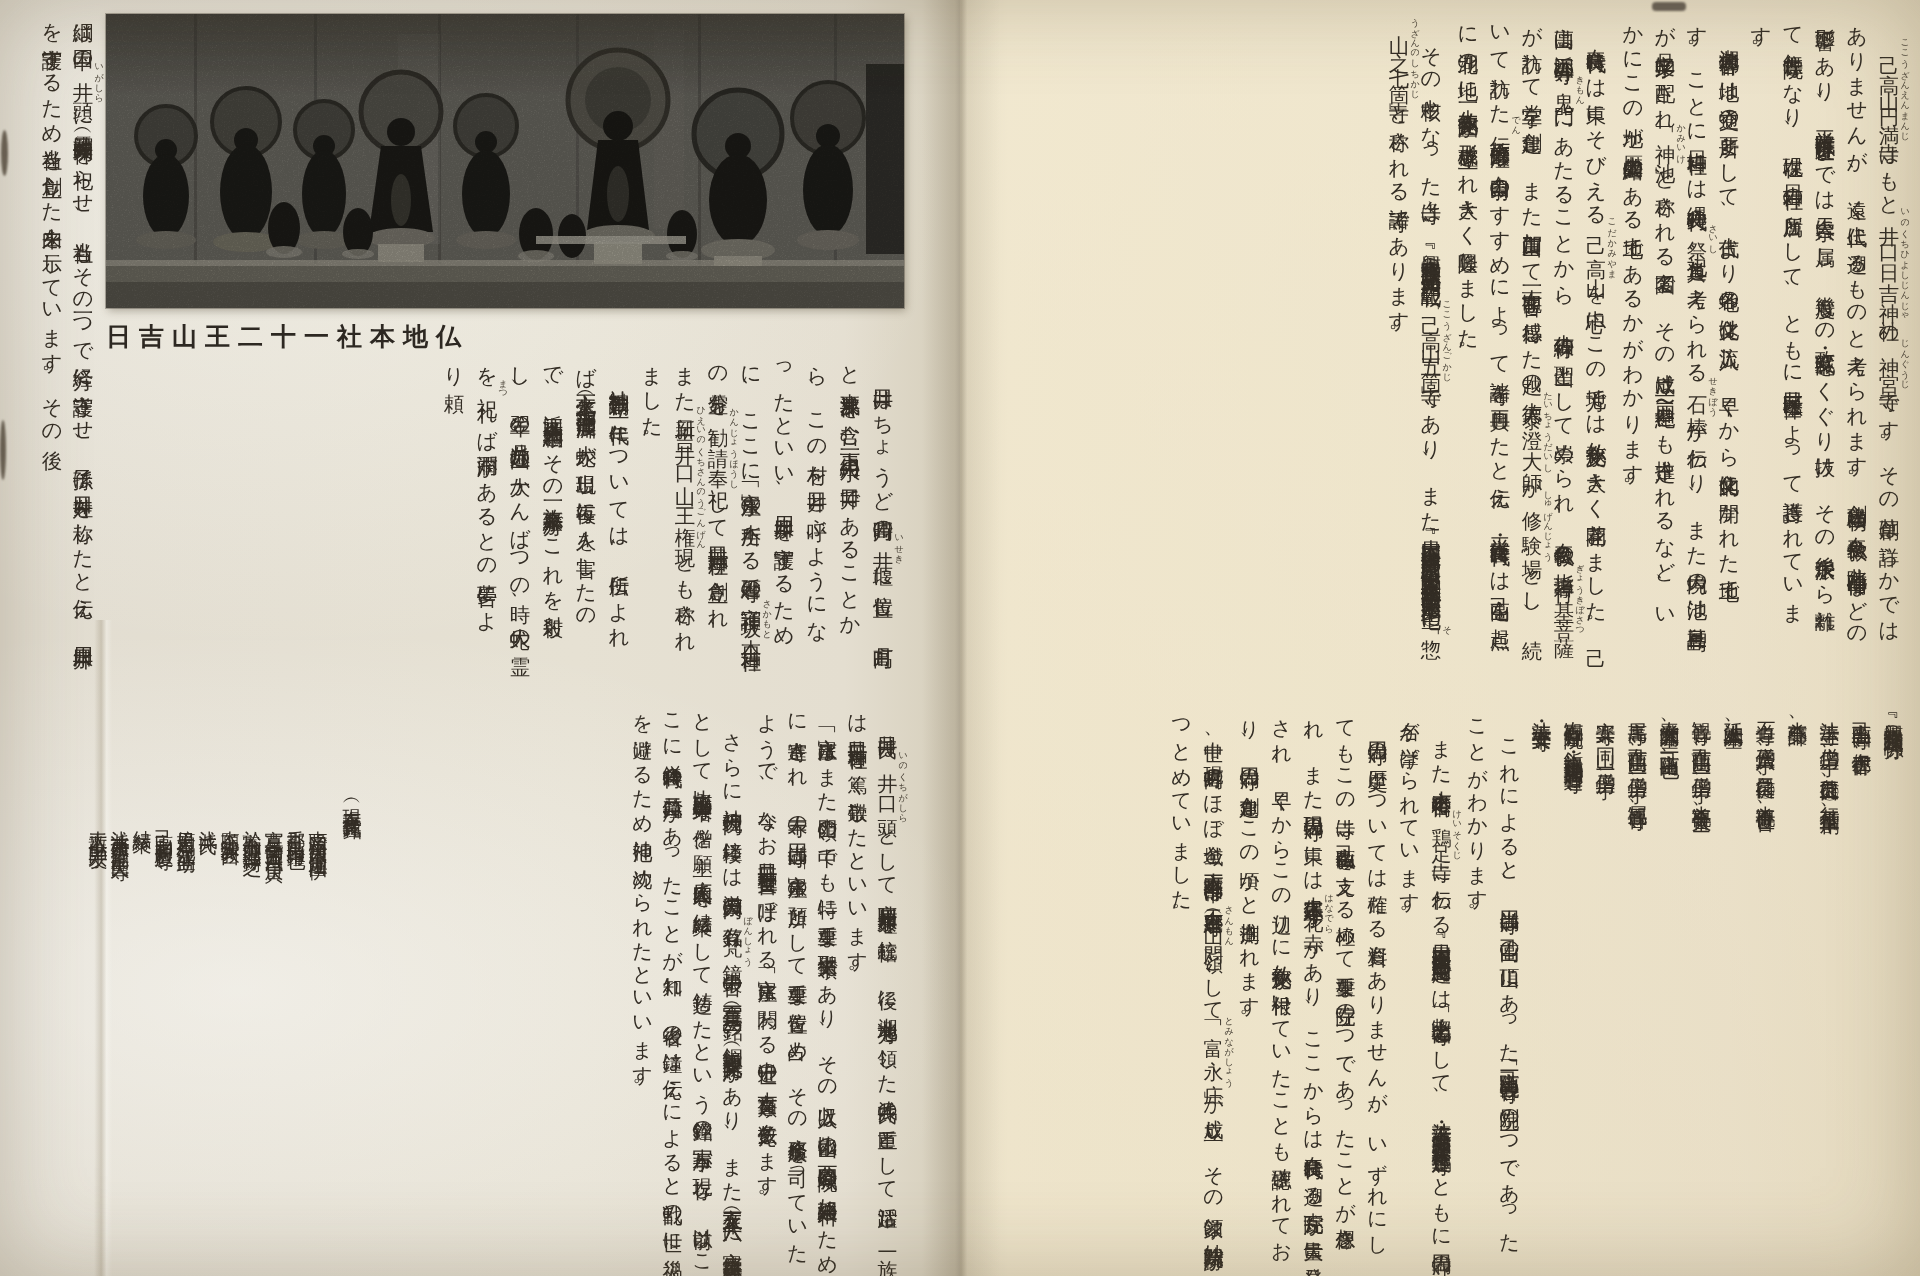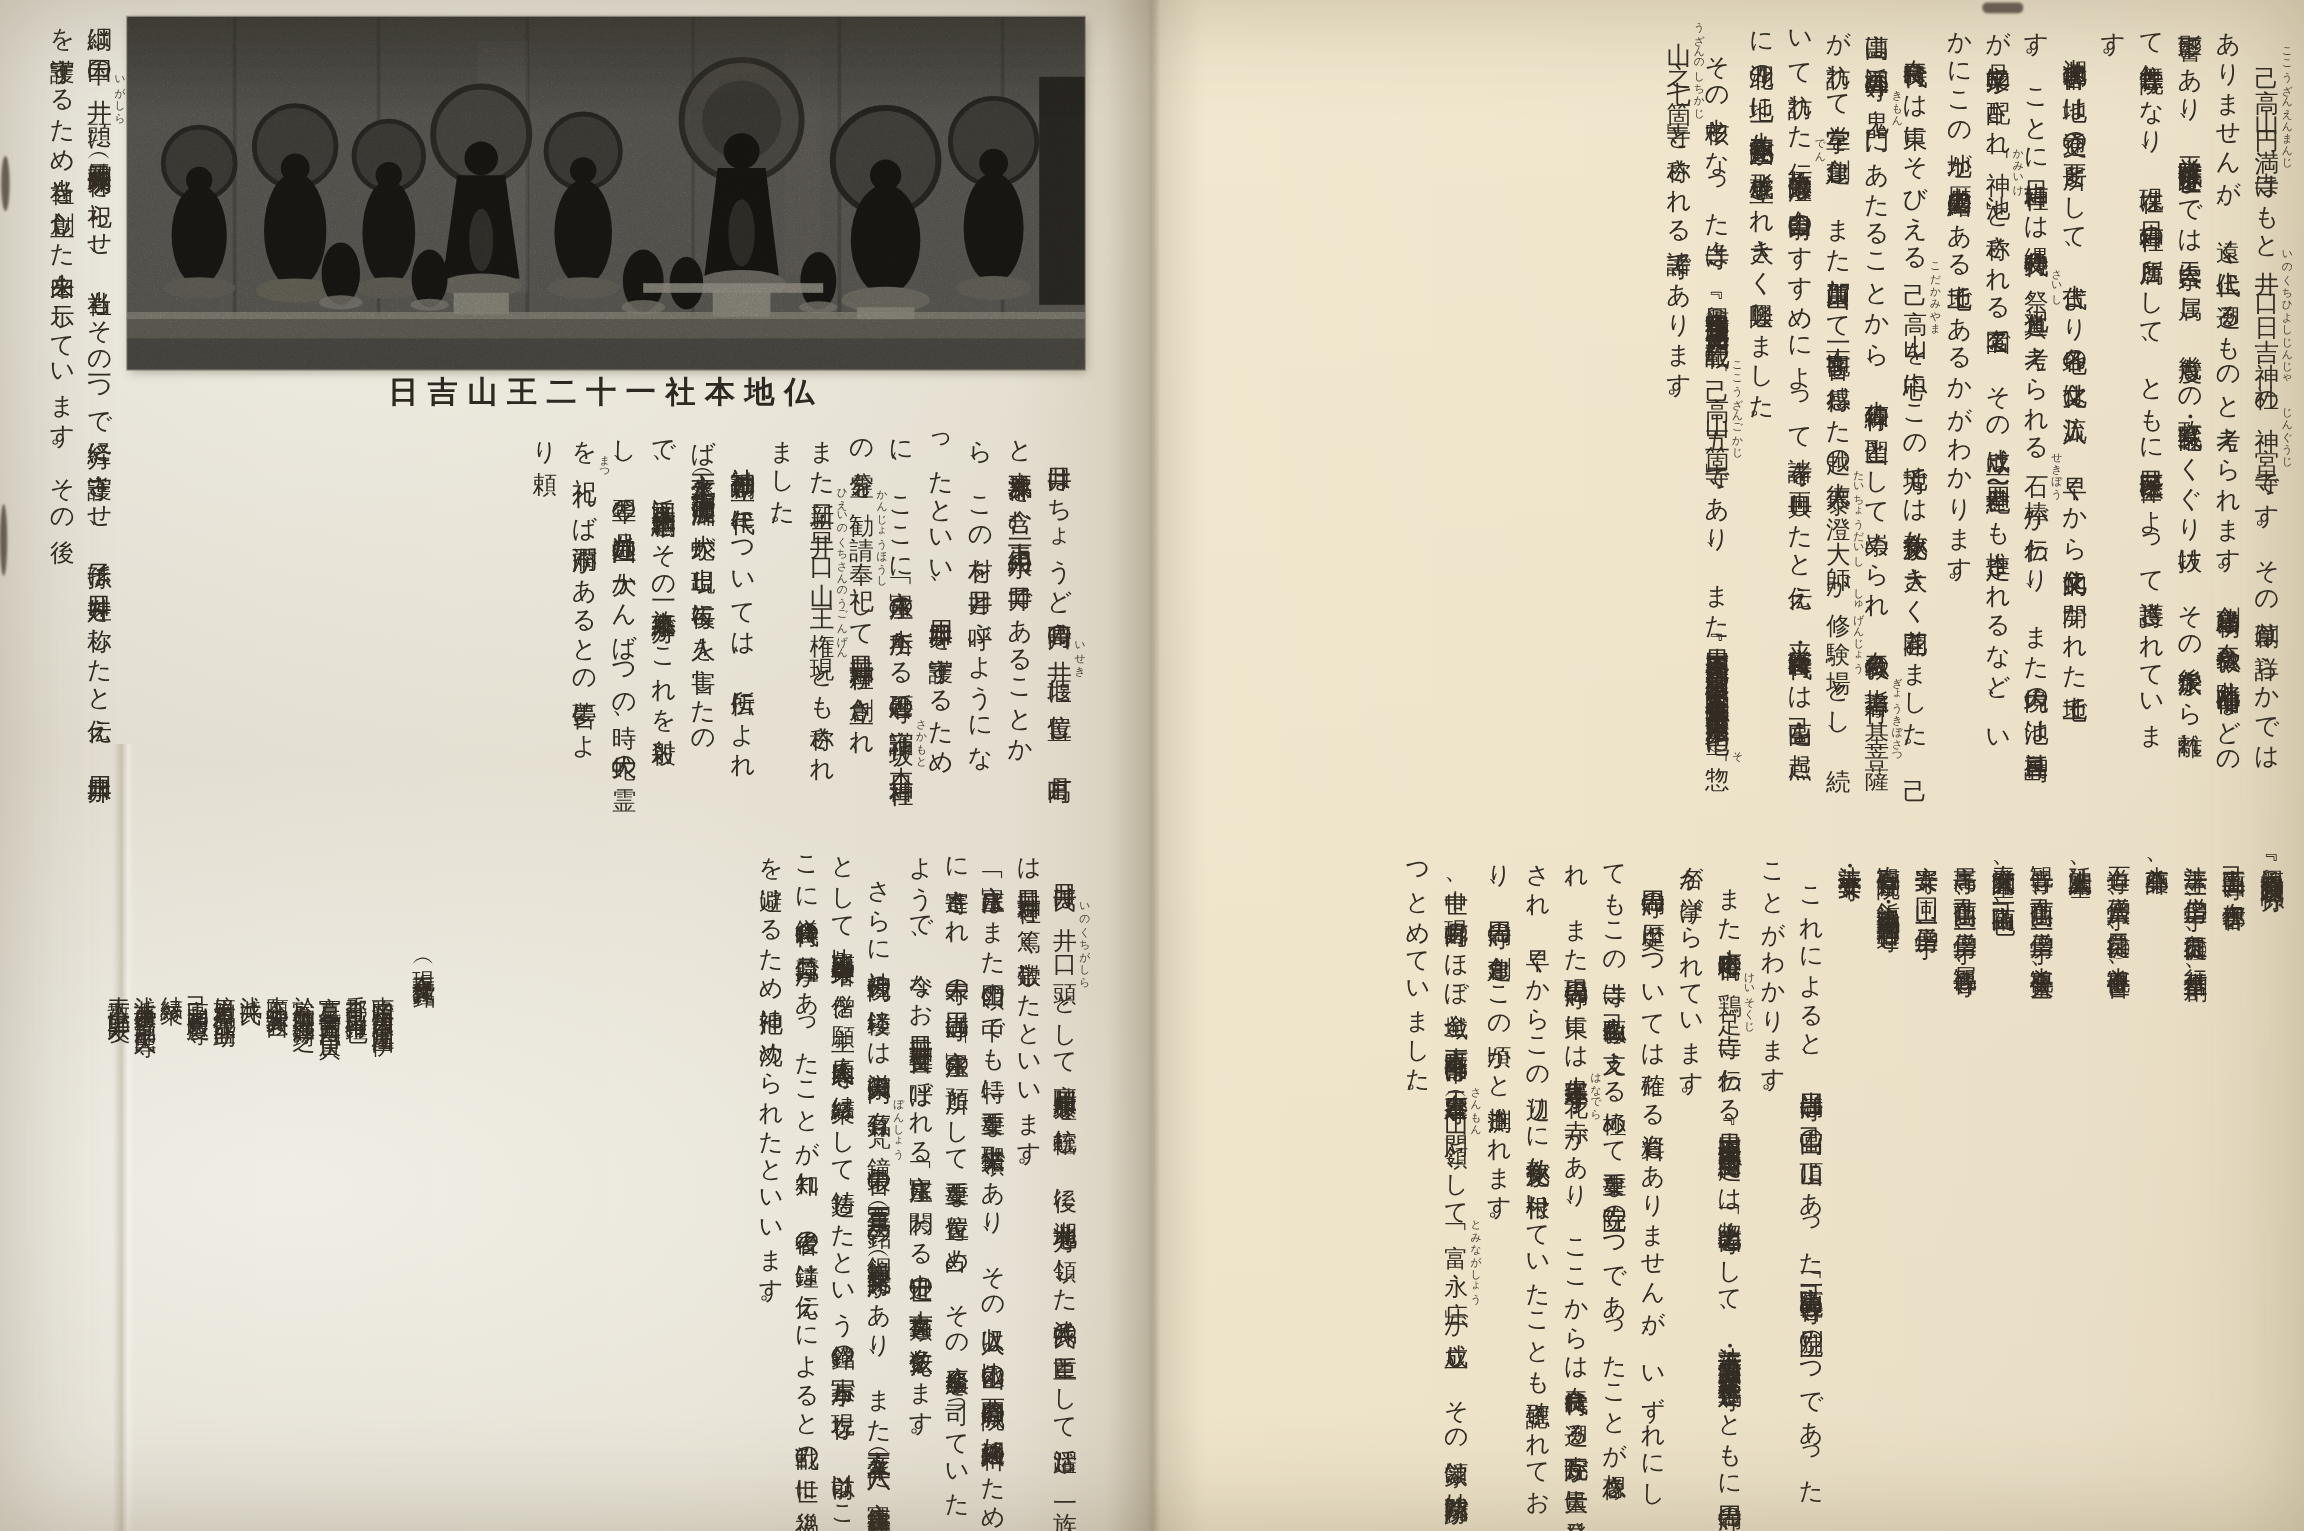--- a/index.html
+++ b/index.html
@@ -28,21 +28,21 @@
   #right-record{left:962px;top:706px;width:948px;height:562px;font-size:20px;line-height:32px;letter-spacing:1.5px;}
   .rec-title{padding-top:8px;}
   .in1{padding-top:20px;}
   .in2{padding-top:40px;}
   .in4{padding-top:80px;}
 
   #left-edge{left:4px;top:8px;width:100px;height:636px;font-size:20.5px;line-height:31px;letter-spacing:1.2px;}
 
   #photo{position:absolute;left:106px;top:14px;width:798px;height:294px;background:#85827a;box-shadow:0 0 0 1px rgba(60,55,45,.35),2px 3px 8px rgba(70,60,40,.35);}
   #photo svg{display:block;}
-  #photo-caption{position:absolute;left:106px;top:310px;width:798px;height:38px;text-align:center;
+  #photo-caption{position:absolute;left:106px;top:320px;width:798px;height:38px;
     font-size:25px;font-weight:600;letter-spacing:8px;color:#2d2822;}
 
   #left-upper{left:112px;top:352px;width:792px;height:292px;font-size:20.5px;line-height:33px;letter-spacing:1.7px;}
   #left-lower{left:352px;top:700px;width:556px;height:568px;font-size:20px;line-height:30px;letter-spacing:1.8px;}
   #bell-header{position:absolute;left:344px;top:792px;width:22px;height:240px;font-size:19px;letter-spacing:2px;}
   #bell{left:78px;top:815px;width:252px;height:450px;font-size:19px;line-height:22px;letter-spacing:3px;}
   .bl0{padding-top:21px;}.bl1{padding-top:15px;}.bl2{padding-top:32px;}.bl3{padding-top:31px;}
   .bl4{padding-top:45px;}.bl5{padding-top:117px;}.bl6{padding-top:47px;}.bl7{padding-top:45px;}
   .bl8{padding-top:2px;}.bl9{padding-top:15px;}.bl10{padding-top:73px;}
 </style>

